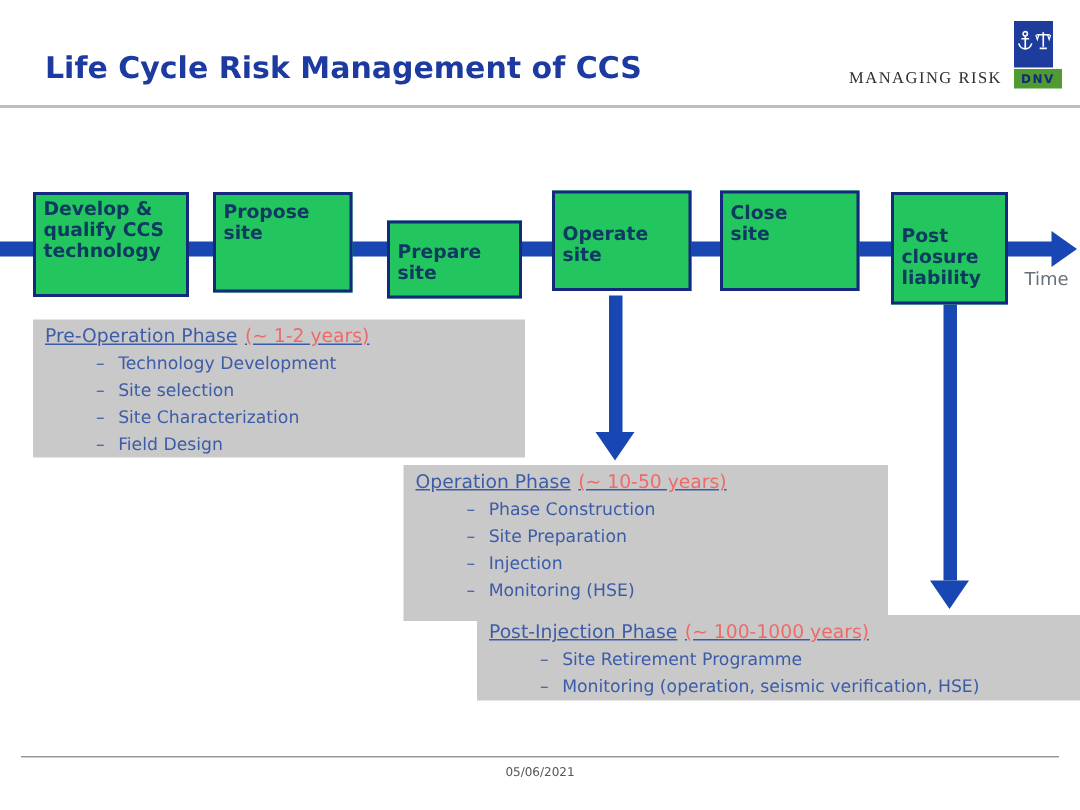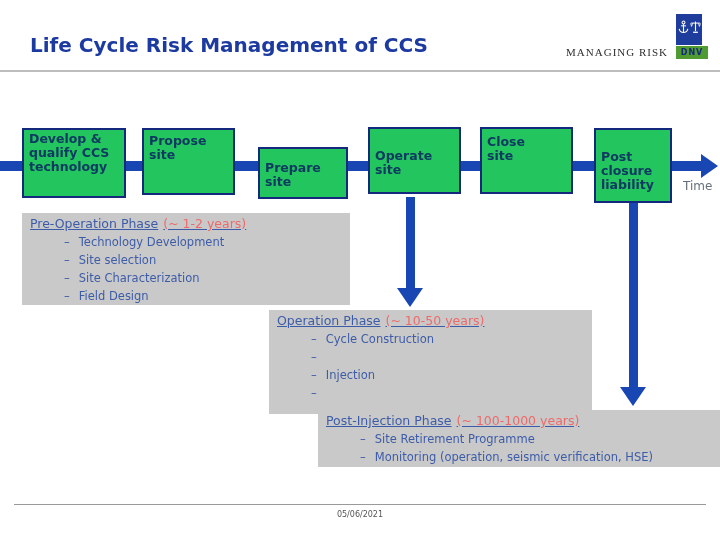--- a/index.html
+++ b/index.html
@@ -125,31 +125,33 @@
     </div>
   </div>
 
   <div class="phase p1">
     <div class="phase-title">
       <span>Operation Phase</span><span class="phase-duration">(~ 10-50 years)</span>
     </div>
     <div class="items">
       <div class="item">
           <span>–</span>
-          <span>Cycle Construction</span>
+          <span>Phase Construction</span>
         </div>
       <div class="item">
           <span>–</span>
+          <span>Site Preparation</span>
         </div>
       <div class="item">
           <span>–</span>
           <span>Injection</span>
         </div>
       <div class="item">
           <span>–</span>
+          <span>Monitoring (HSE)</span>
         </div>
     </div>
   </div>
 
   <div class="phase p2">
     <div class="phase-title">
       <span>Post-Injection Phase</span><span class="phase-duration">(~ 100-1000 years)</span>
     </div>
     <div class="items">
       <div class="item">

